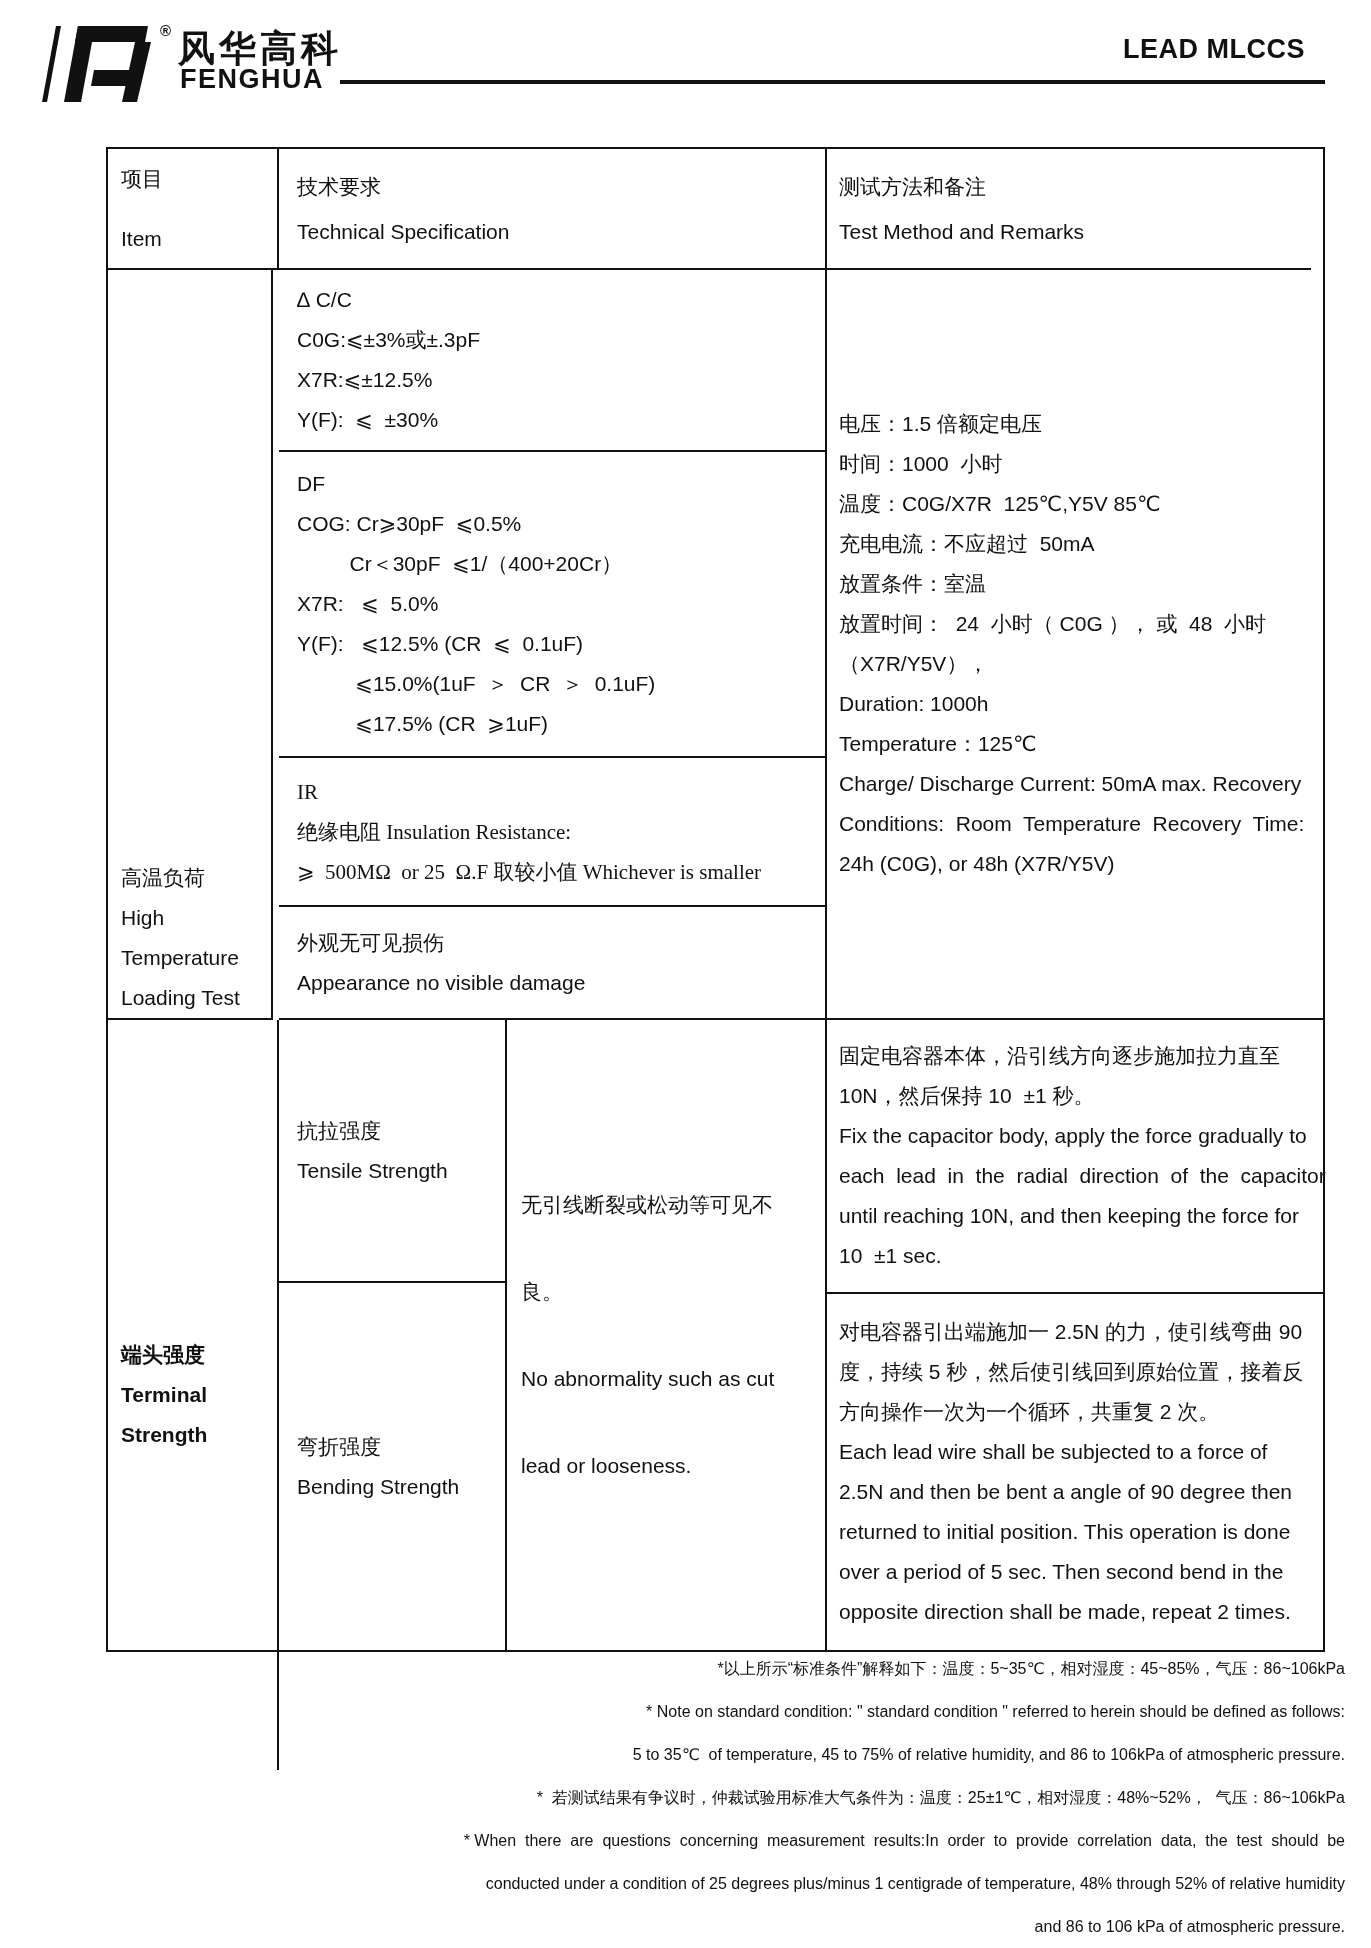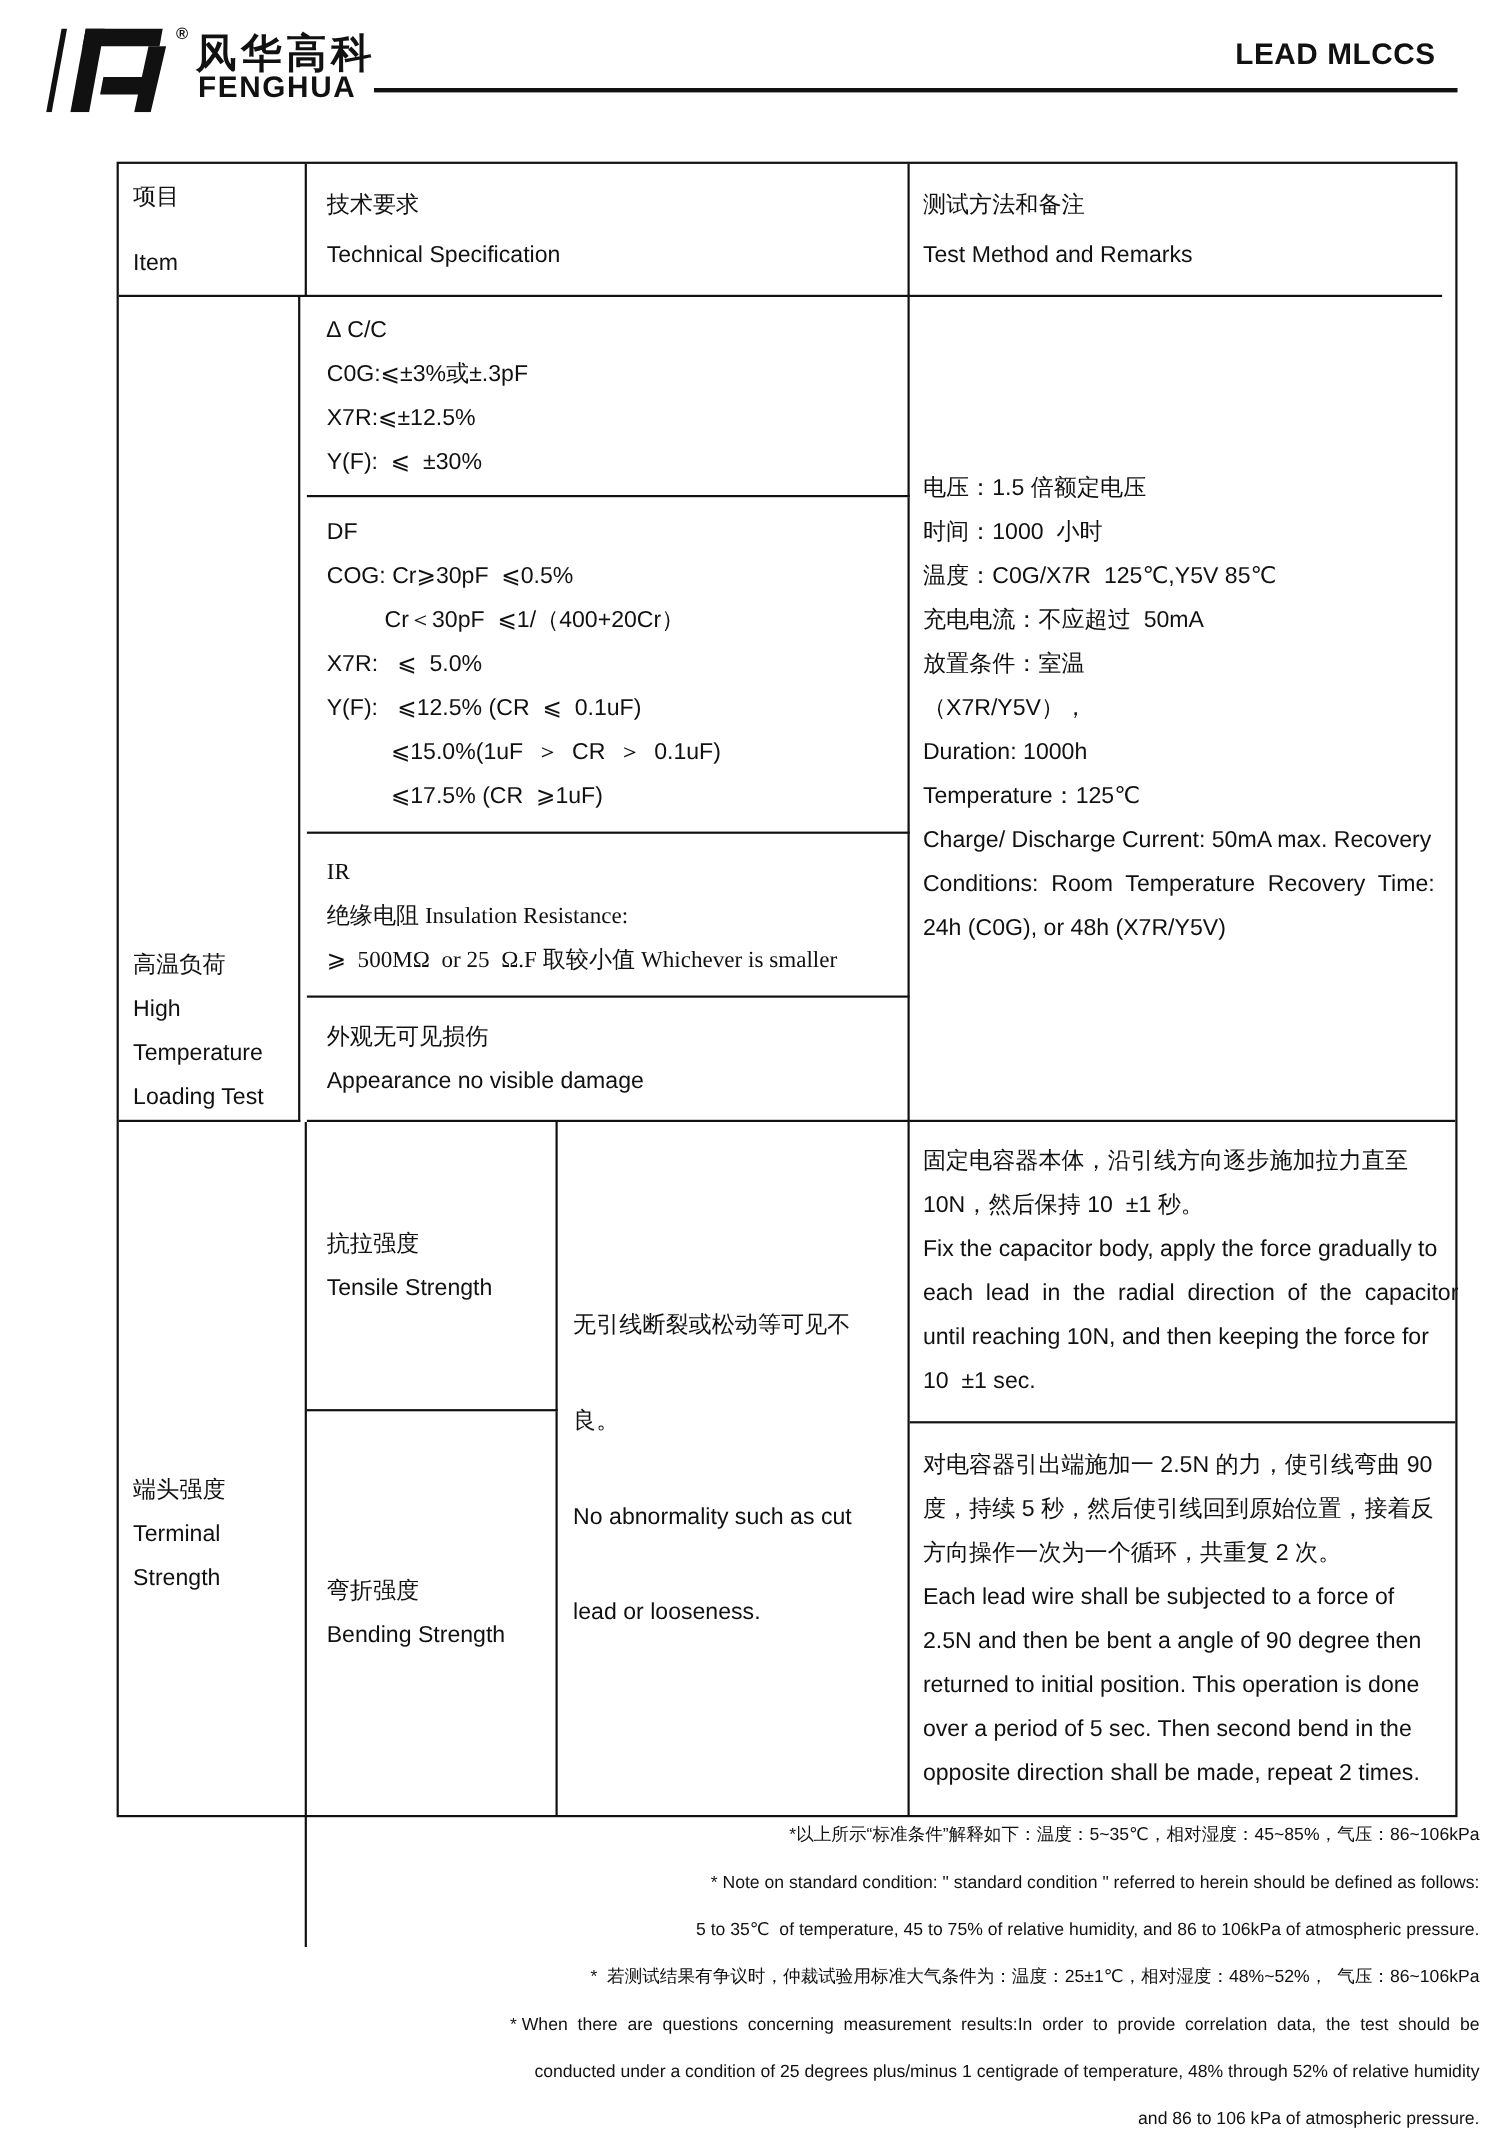--- a/index.html
+++ b/index.html
@@ -94,29 +94,30 @@
         <div class="ln">外观无可见损伤</div>
         <div class="ln">Appearance no visible damage</div>
       </div>
 
     <div class="cell bb pl12" style="left:719px;top:121px;width:496px;height:750px;">
         <div class="ln">电压：1.5 倍额定电压</div>
         <div class="ln">时间：1000  小时</div>
         <div class="ln">温度：C0G/X7R  125℃,Y5V 85℃</div>
         <div class="ln">充电电流：不应超过  50mA</div>
         <div class="ln">放置条件：室温</div>
+        <div class="ln">放置时间：  24  小时（ C0G ）， 或  48  小时</div>
         <div class="ln">（X7R/Y5V），</div>
         <div class="ln">Duration: 1000h</div>
         <div class="ln">Temperature：125℃</div>
         <div class="ln">Charge/ Discharge Current: 50mA max. Recovery</div>
         <div class="ln">Conditions:  Room  Temperature  Recovery  Time:</div>
         <div class="ln">24h (C0G), or 48h (X7R/Y5V)</div>
       </div>
 
-    <div class="cell br pl13" style="left:0;top:871px;width:171px;height:750px;">
+    <div class="cell br pl13" style="left:0;top:871px;width:171px;height:750px;font-weight:bold;">
         <div class="ln">端头强度</div>
         <div class="ln">Terminal</div>
         <div class="ln">Strength</div>
       </div>
 
     <div class="cell br bb pl18" style="left:171px;top:871px;width:228px;height:263px;">
         <div class="ln">抗拉强度</div>
         <div class="ln">Tensile Strength</div>
       </div>
     <div class="cell br pl18" style="left:171px;top:1134px;width:228px;height:367px;">

